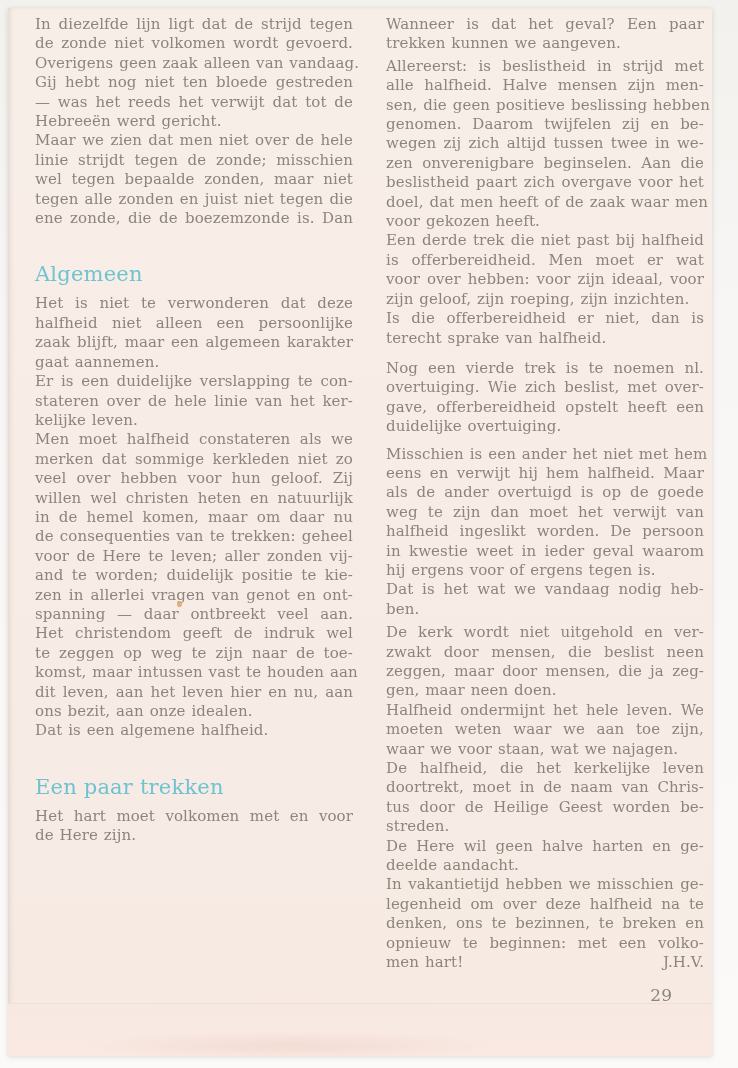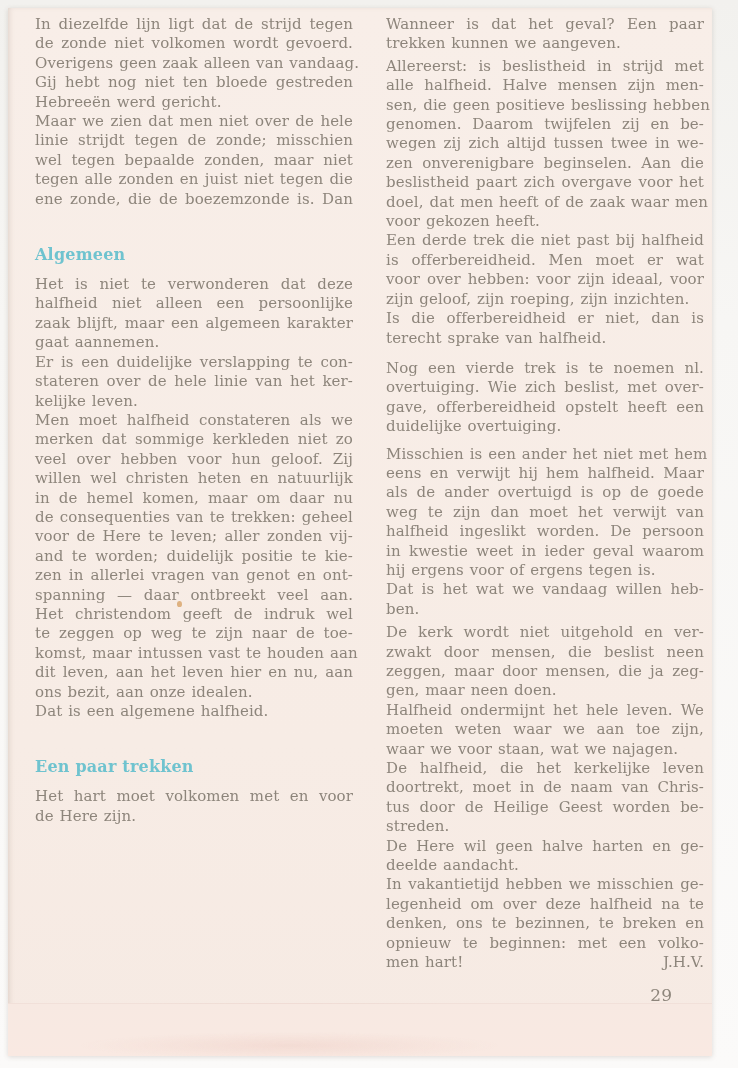--- a/index.html
+++ b/index.html
@@ -51,23 +51,23 @@
   .line.last { text-align-last: left; }
   .sig-line {
     display: flex;
     justify-content: space-between;
     text-align: center;
     text-align-last: left;
   }
   .heading {
     margin-top: 36px;
     margin-bottom: 10px;
-    font-size: 16px;
+    font-size: 21px;
     line-height: 20px;
-    font-weight: bold;
+    font-weight: normal;
     color: #6fc3cf;
     letter-spacing: 0.2px;
   }
   .para { margin: 0; }
   .page-number {
     position: absolute;
     right: 40px; top: 977px;
     font-size: 17px;
     color: #8d857b;
   }
@@ -85,20 +85,21 @@
 
 <div id="screenshot">
   <div class="page">
     <div class="content">
       <div class="col">
           <div class="para">
             <div class="line">In diezelfde lijn ligt dat de strijd tegen</div>
             <div class="line">de zonde niet volkomen wordt gevoerd.</div>
             <div class="line">Overigens geen zaak alleen van vandaag.</div>
             <div class="line">Gij hebt nog niet ten bloede gestreden</div>
+            <div class="line">— was het reeds het verwijt dat tot de</div>
             <div class="line last">Hebreeën werd gericht.</div>
           </div>
           <div class="para">
             <div class="line">Maar we zien dat men niet over de hele</div>
             <div class="line">linie strijdt tegen de zonde; misschien</div>
             <div class="line">wel tegen bepaalde zonden, maar niet</div>
             <div class="line">tegen alle zonden en juist niet tegen die</div>
             <div class="line">ene zonde, die de boezemzonde is. Dan</div>
           </div>
           <div class="heading">Algemeen</div>
@@ -174,21 +175,21 @@
           <div class="para" style="margin-top: 8px;">
             <div class="line">Misschien is een ander het niet met hem</div>
             <div class="line">eens en verwijt hij hem halfheid. Maar</div>
             <div class="line">als de ander overtuigd is op de goede</div>
             <div class="line">weg te zijn dan moet het verwijt van</div>
             <div class="line">halfheid ingeslikt worden. De persoon</div>
             <div class="line">in kwestie weet in ieder geval waarom</div>
             <div class="line last">hij ergens voor of ergens tegen is.</div>
           </div>
           <div class="para">
-            <div class="line">Dat is het wat we vandaag willen heb-</div>
+            <div class="line">Dat is het wat we vandaag nodig heb-</div>
             <div class="line last">ben.</div>
           </div>
           <div class="para" style="margin-top: 4px;">
             <div class="line">De kerk wordt niet uitgehold en ver-</div>
             <div class="line">zwakt door mensen, die beslist neen</div>
             <div class="line">zeggen, maar door mensen, die ja zeg-</div>
             <div class="line last">gen, maar neen doen.</div>
           </div>
           <div class="para">
             <div class="line">Halfheid ondermijnt het hele leven. We</div>

